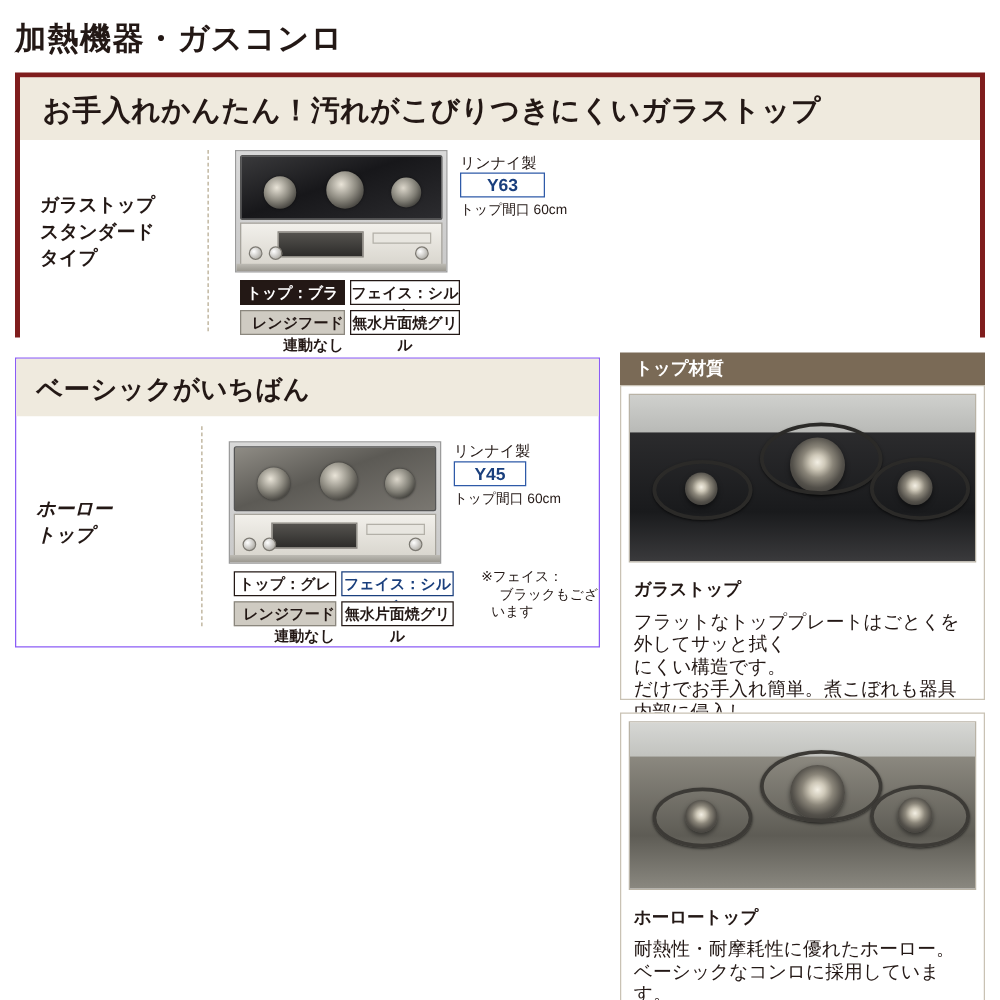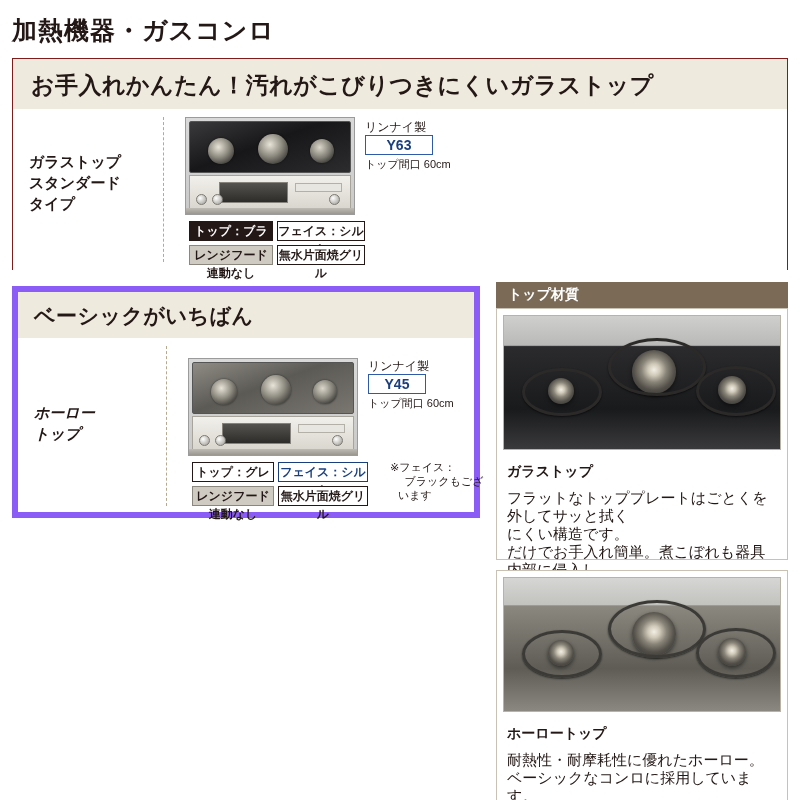--- a/index.html
+++ b/index.html
@@ -16,21 +16,21 @@
   
   .page-title{
     position:absolute;left:12px;top:14px;
     font-size:25px;font-weight:bold;letter-spacing:1px;
     color:#231815;
   }
 
   
   .sec1{
     position:absolute;left:12px;top:58px;width:776px;height:212px;
-    border:1px solid #7f1d1d;box-sizing:border-box;background:#fff;
+    border:4px solid #7f1d1d;box-sizing:border-box;background:#fff;
   }
   .sec1-head{
     position:absolute;left:0;top:0;width:100%;height:50px;
     background:#efeade;
     box-sizing:border-box;
   }
   .sec1-head .htxt{
     position:absolute;left:18px;top:11px;
     font-size:23px;font-weight:bold;color:#231815;letter-spacing:.5px;
   }
@@ -101,31 +101,31 @@
 
   
   .tag{
     position:absolute;box-sizing:border-box;
     border:1px solid #231815;
     font-size:12px;font-weight:bold;
     text-align:center;line-height:18px;height:20px;
     background:#fff;color:#231815;
   }
   .tag.dark{background:#231815;color:#fff;border-color:#231815;}
-  .tag.gray{background:#cfcbc2;color:#231815;border-color:#8b877e;}
+  .tag.gray{background:#cfcbc2;color:#231815;border-color:#8b877e;text-align:right;}
   .tag.blue{color:#1a3f7d;border-color:#1a3f7d;}
 
   .note-red{
     position:absolute;font-size:11px;line-height:14px;color:#231815;
   }
 
   
   .sec2{
     position:absolute;left:12px;top:286px;width:468px;height:232px;
-    border:6px solid #8b5cf6;box-sizing:border-box;background:#fff;
+    border:1px solid #8b5cf6;box-sizing:border-box;background:#fff;
   }
   .sec2-head{
     position:absolute;left:0;top:0;width:100%;height:46px;background:#efeade;
   }
   .sec2-head .htxt{
     position:absolute;left:16px;top:10px;font-size:21px;font-weight:bold;letter-spacing:.5px;
   }
 
   
   .rightcol{position:absolute;left:496px;top:282px;width:240px;}

